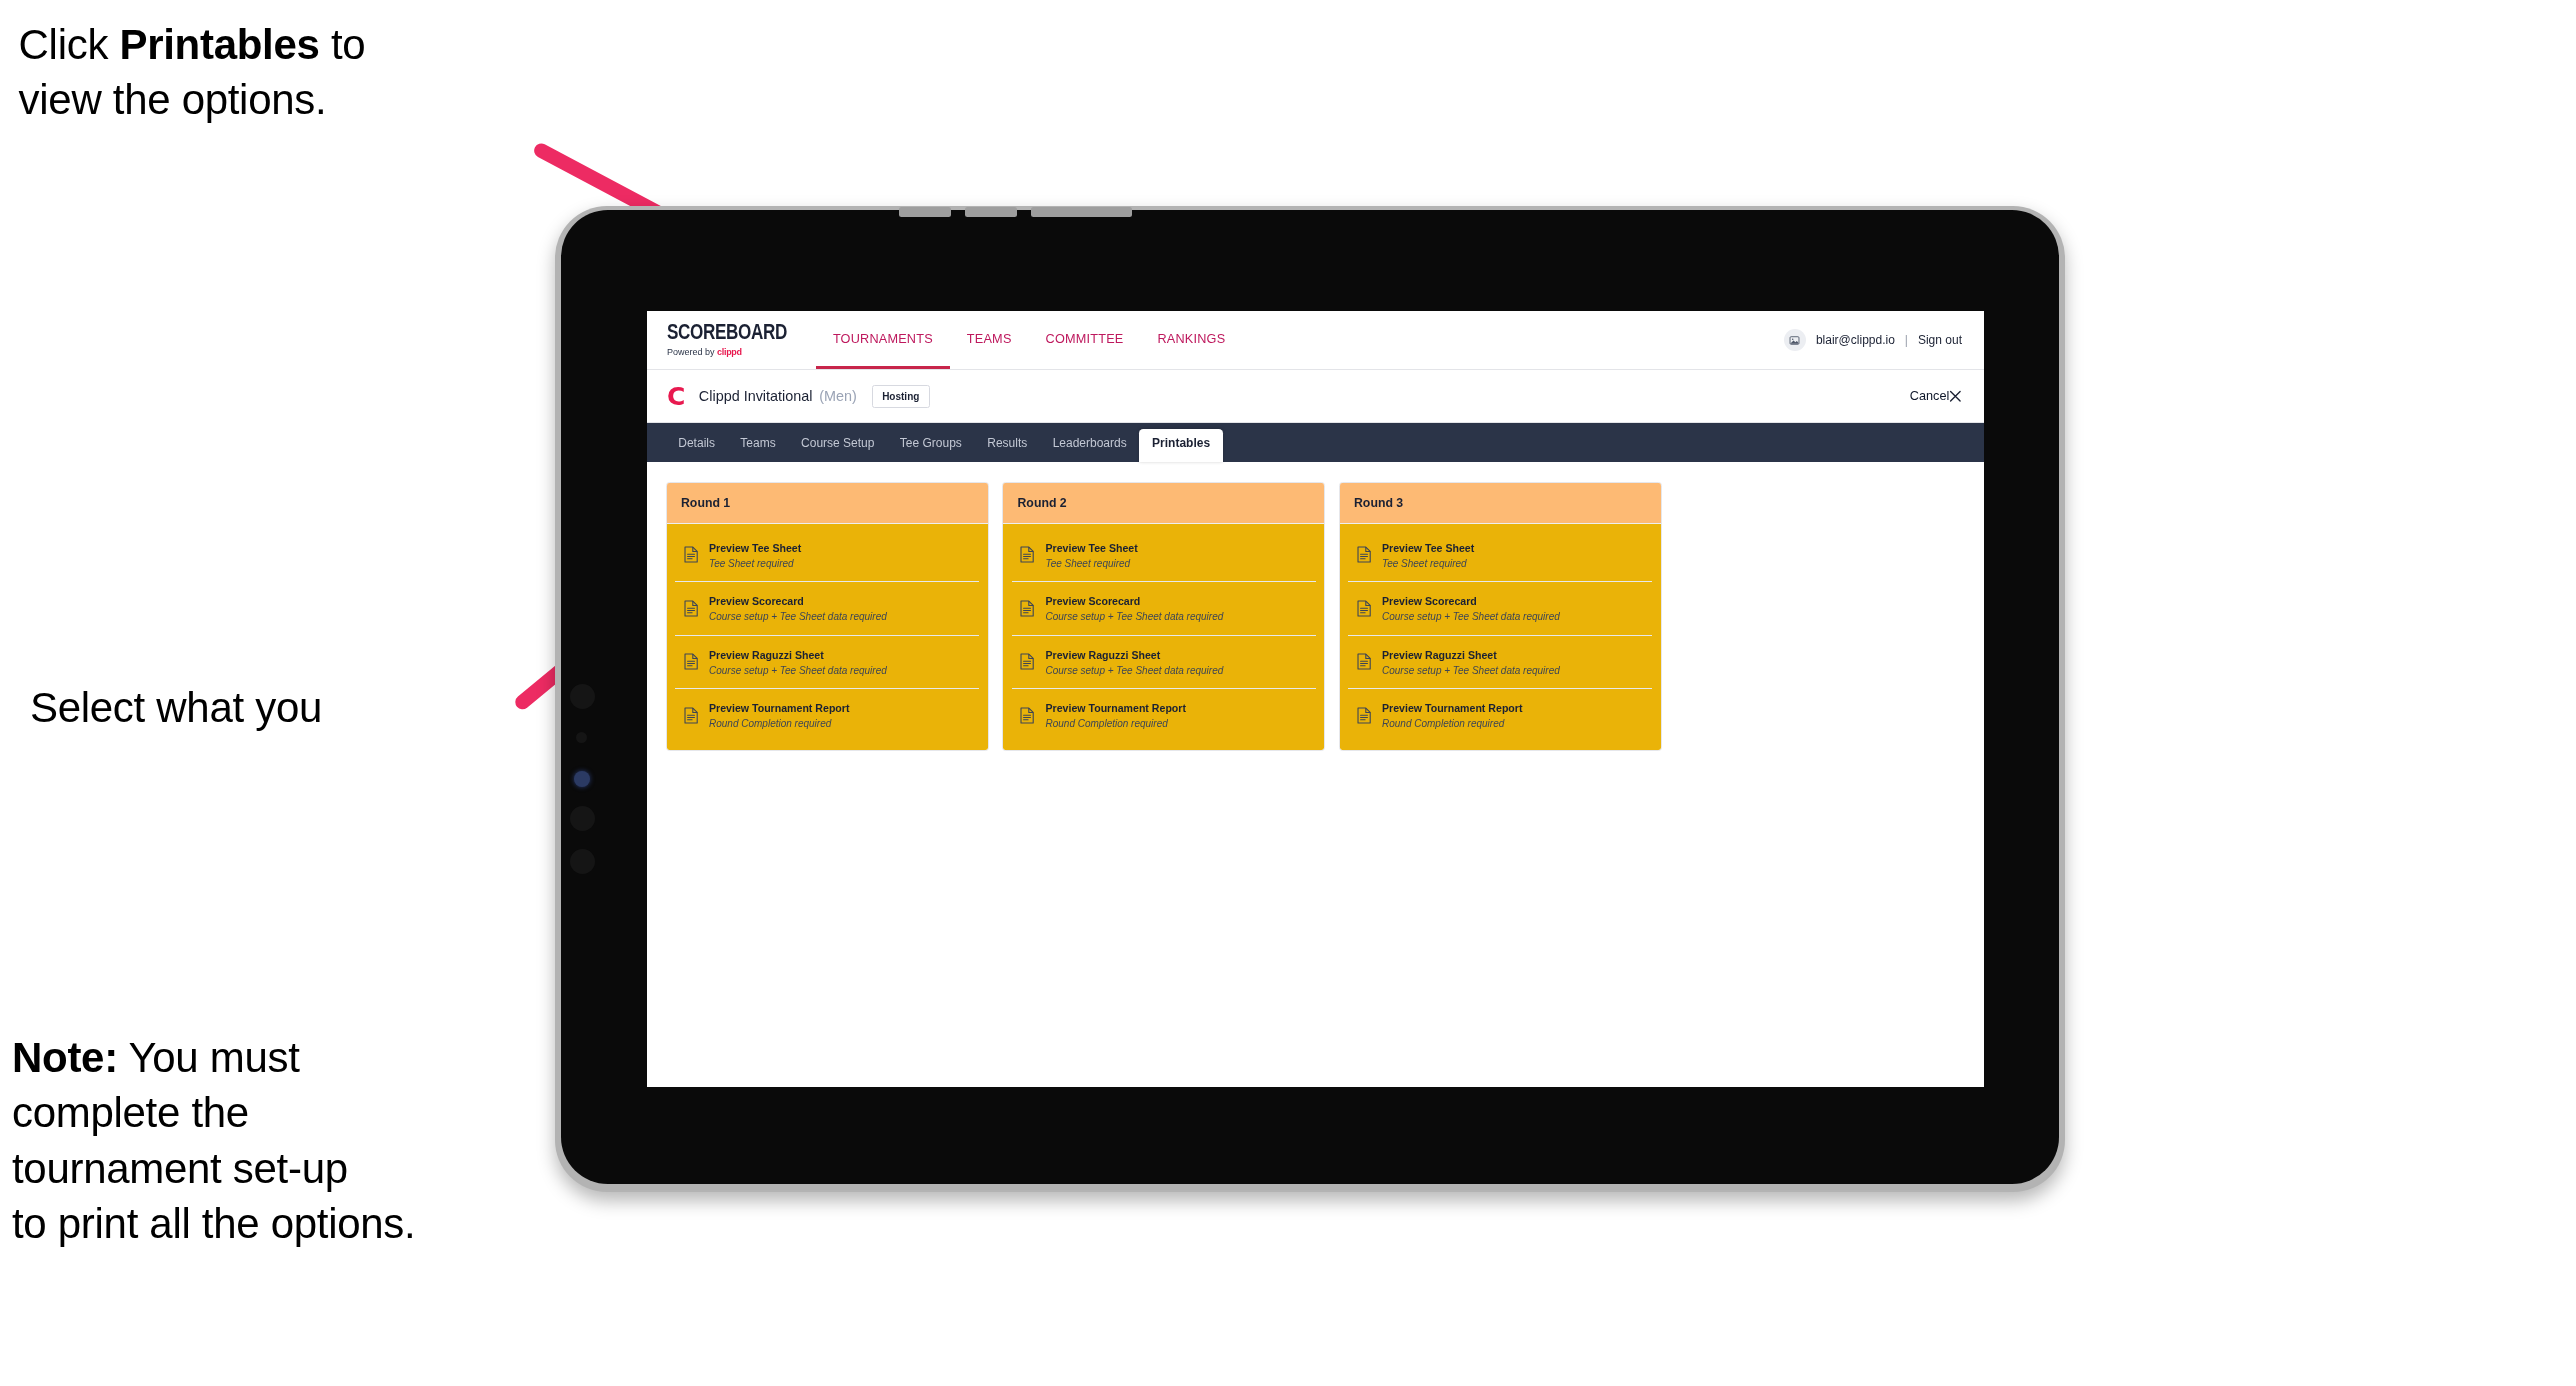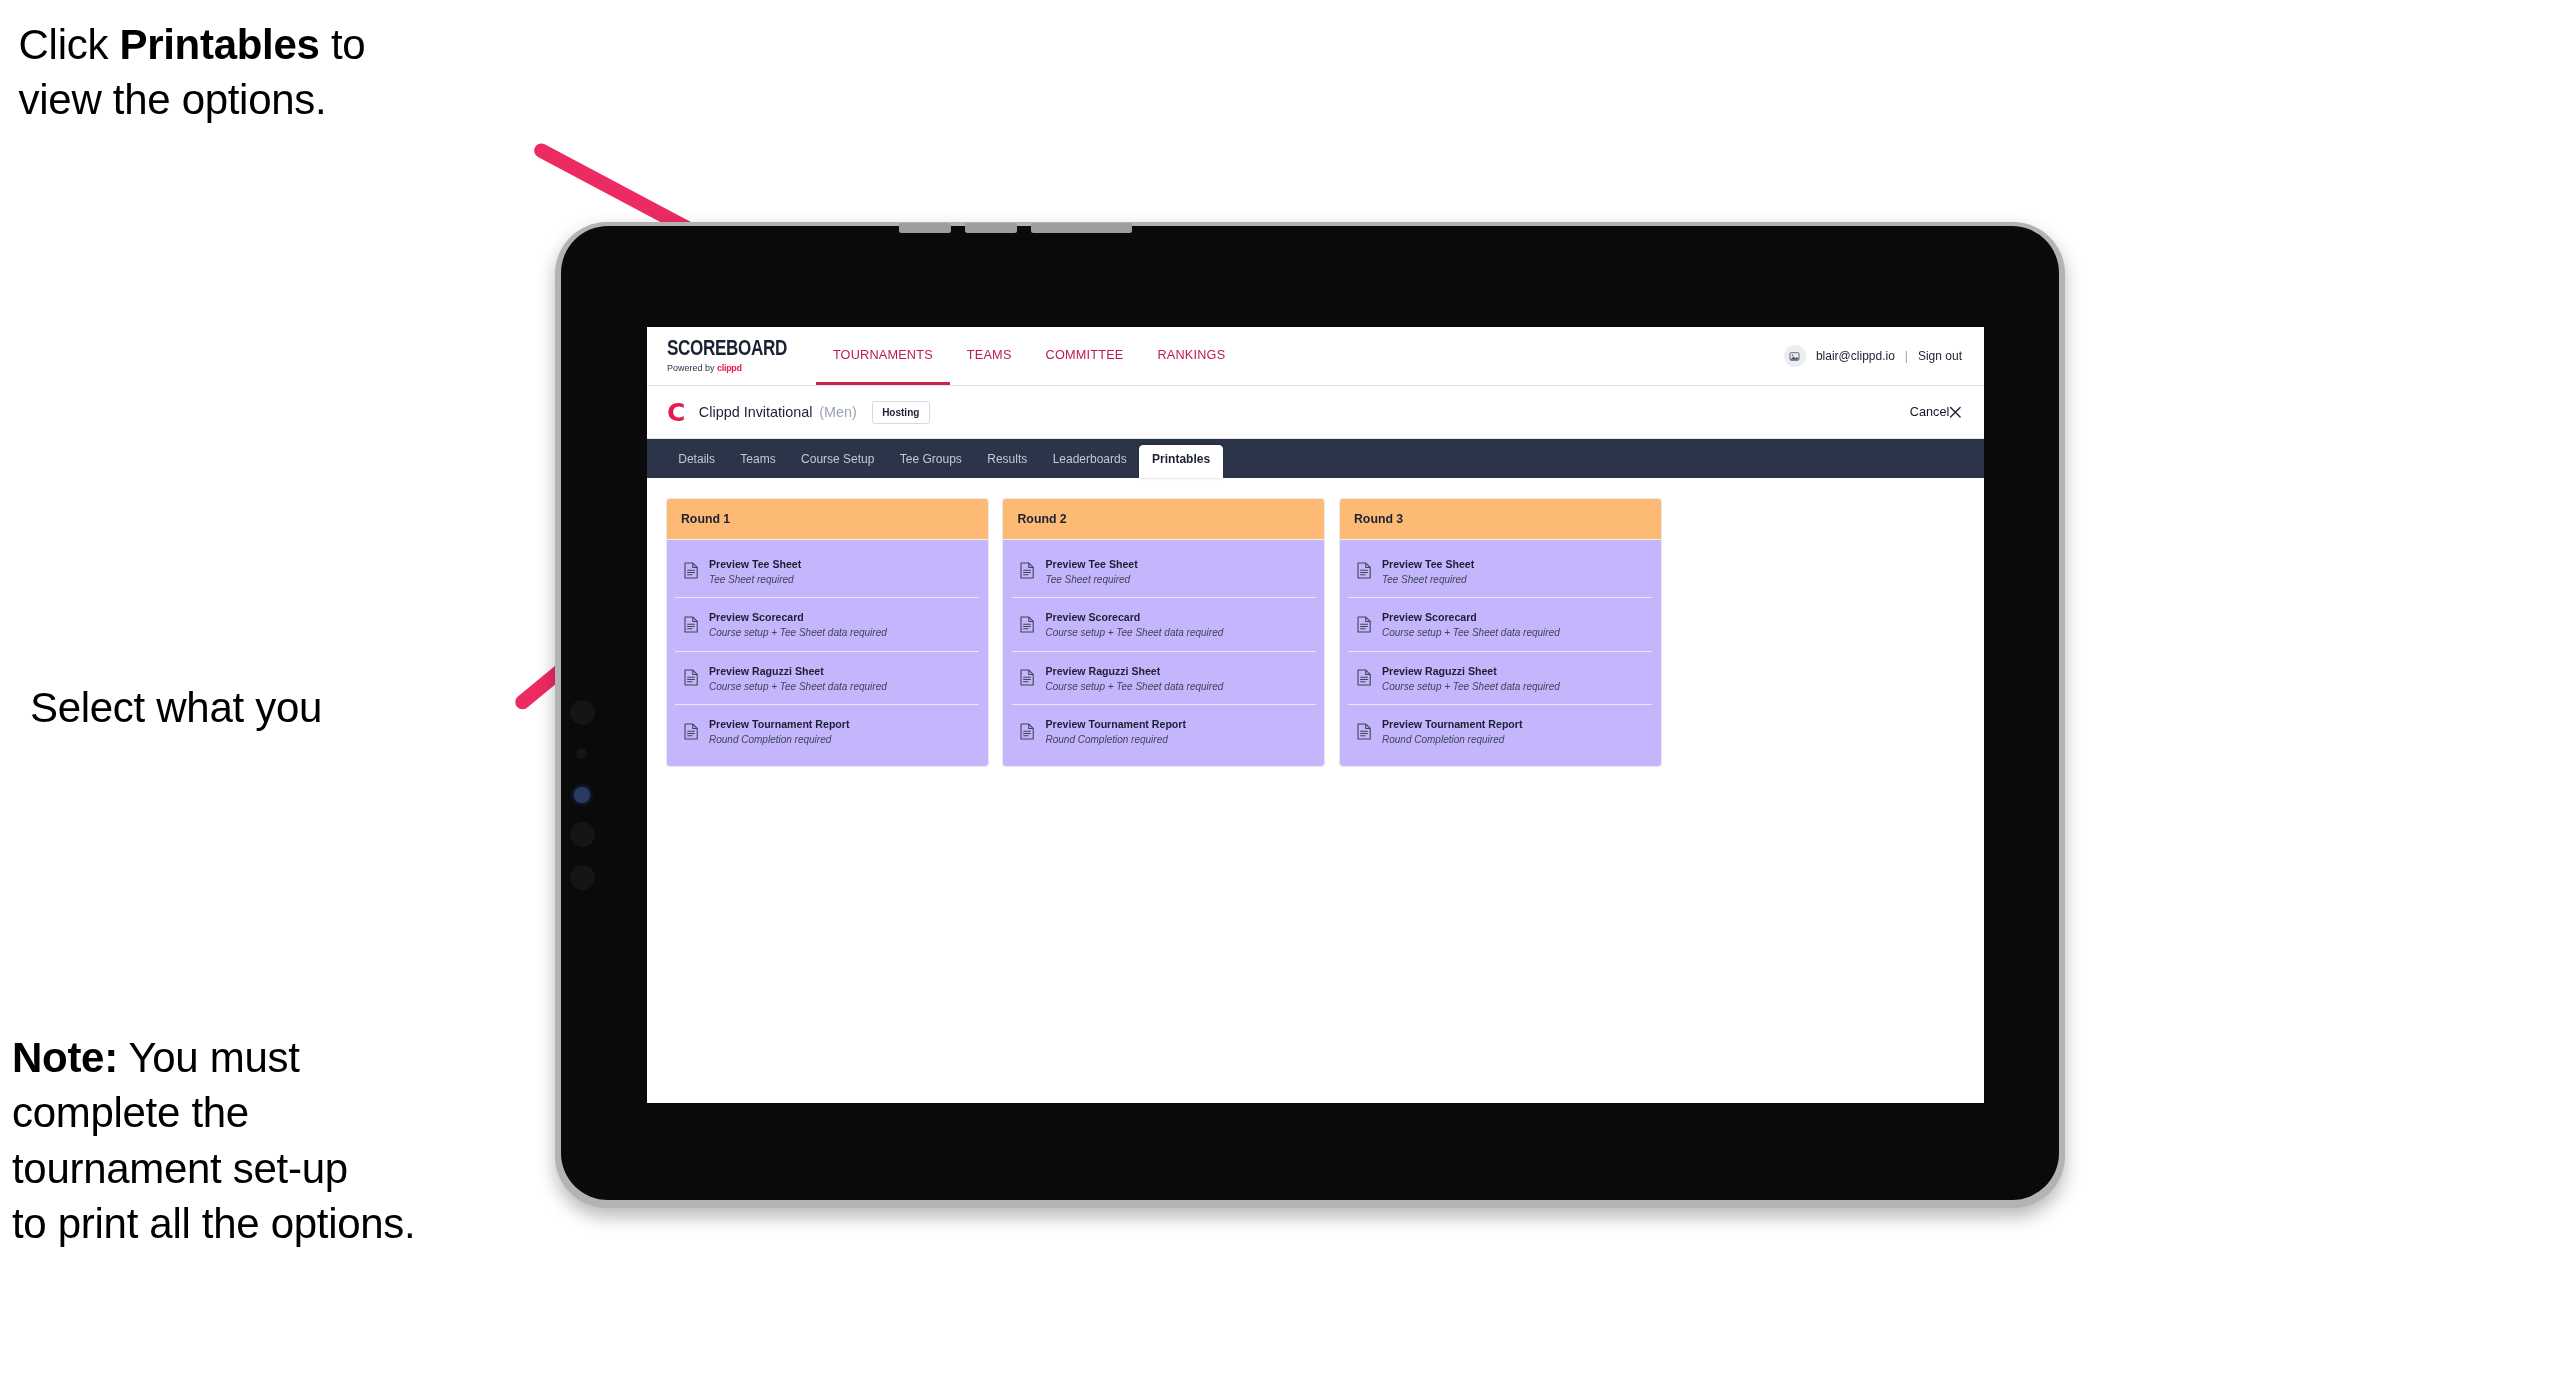--- a/index.html
+++ b/index.html
@@ -40,21 +40,20 @@
     pointer-events: none;
   }
 
   
   #tablet {
     position: absolute;
     left: 555px;
     top: 206px;
     width: 1510px;
     height: 986px;
-    margin-top: 16px;
   }
   .tablet-outer {
     position: absolute;
     inset: 0;
     border-radius: 52px;
     background: #b3b3b3;
     box-shadow: 0 8.5px 18.6px rgba(0,0,0,0.28);
   }
   .tablet-body {
     position: absolute;
@@ -255,21 +254,21 @@
     overflow: hidden;
   }
   .round-head {
     padding: 12.7px 14.4px;
     font-size: 12.3px;
     font-weight: bold;
     color: #1b2133;
     background: #fdba74;
   }
   .round-body {
-    background: #c4b5fd;
+    background: #eab308;
     padding: 5px 8.5px 8.5px;
     border-top: 0.8px solid #eceef1;
   }
   .print-item {
     display: flex;
     align-items: center;
     gap: 11px;
     padding: 11px 8.5px;
     border-bottom: 0.8px solid #e7e9ec;
     cursor: pointer;

